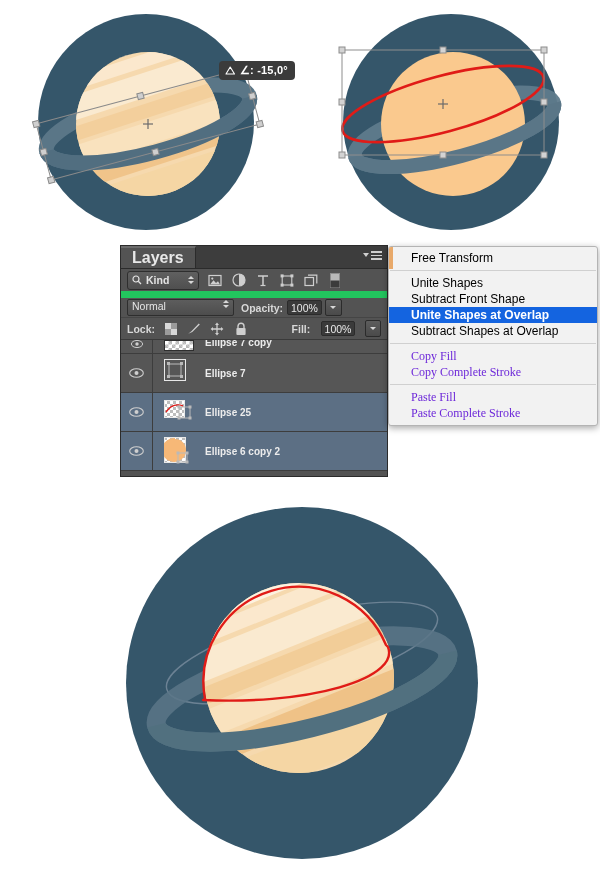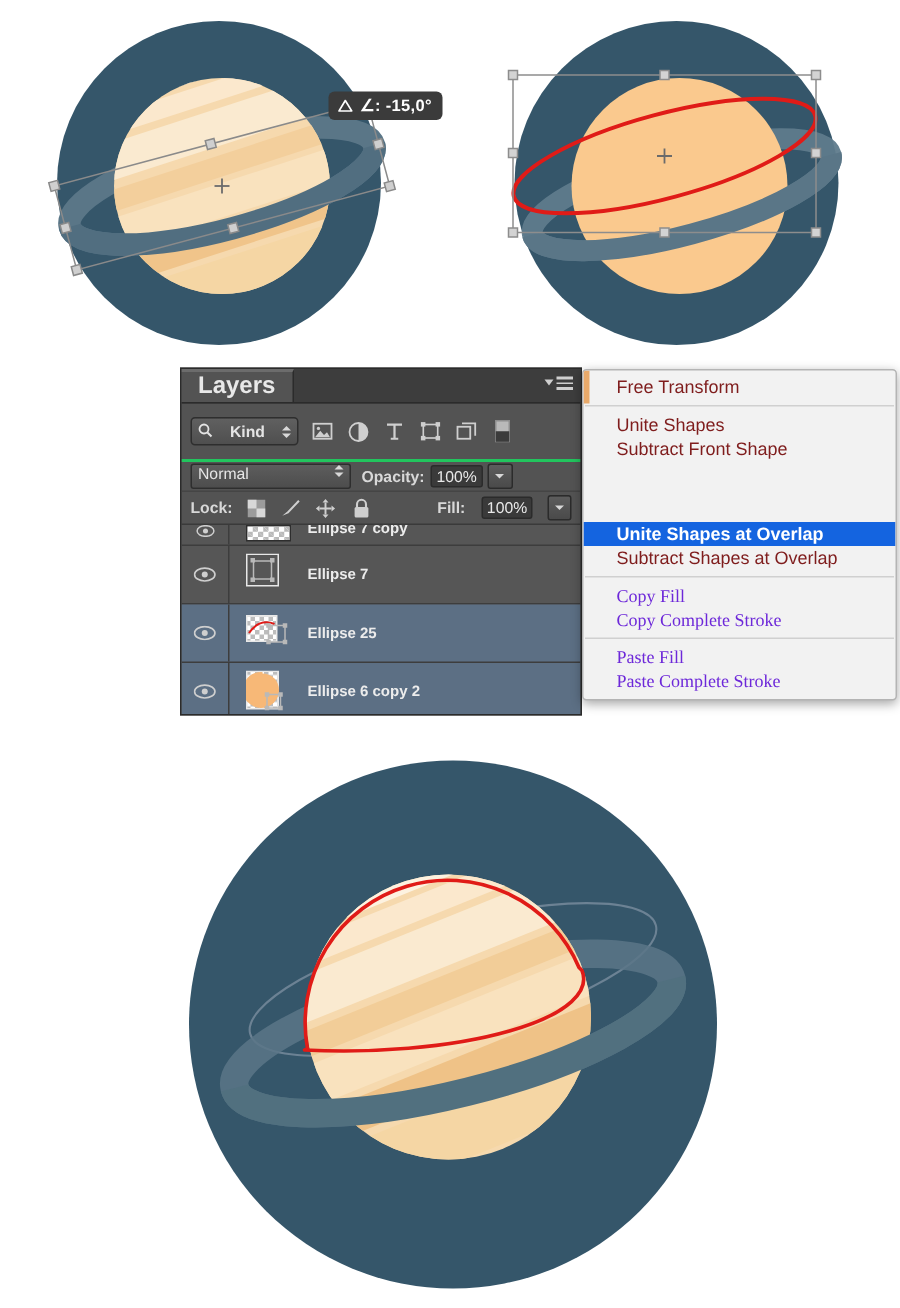--- a/index.html
+++ b/index.html
@@ -57,21 +57,21 @@
     display:flex;align-items:center;gap:2px;
   }
   .lp-menu-btn .caret{
     width:0;height:0;border-left:3.5px solid transparent;border-right:3.5px solid transparent;
     border-top:4px solid #cfcfcf;
   }
   .lp-menu-btn .bars{display:flex;flex-direction:column;gap:2px;}
   .lp-menu-btn .bars i{display:block;width:11px;height:1.5px;background:#cfcfcf;}
 
   .lp-row{display:flex;align-items:center;padding:0 6px;box-sizing:border-box;}
-  .lp-filter{height:39px;border-bottom:2px solid #22c55e;gap:7px;text-align:center;}
+  .lp-filter{height:29px;border-bottom:7px solid #22c55e;gap:7px;}
   .kind-select{
     width:72px;height:19px;border:1px solid #2e2e2e;border-radius:3px;
     background:linear-gradient(#606060,#4f4f4f);
     display:flex;align-items:center;gap:4px;padding:0 4px;box-sizing:border-box;
   }
   .kind-select .lbl{font-size:10.5px;font-weight:bold;color:#e4e4e4;flex:1;}
   .stepper{display:flex;flex-direction:column;gap:2px;align-items:center;}
   .stepper .up{width:0;height:0;border-left:3px solid transparent;border-right:3px solid transparent;border-bottom:3.5px solid #d8d8d8;}
   .stepper .dn{width:0;height:0;border-left:3px solid transparent;border-right:3px solid transparent;border-top:3.5px solid #d8d8d8;}
   .ficon{width:17px;height:17px;display:flex;align-items:center;justify-content:center;}
@@ -128,24 +128,24 @@
     border-radius:3px;
     box-shadow:0 2px 7px rgba(0,0,0,.35);
     font-family:"Liberation Sans",sans-serif;
     padding:3px 0 4px 0;
     box-sizing:border-box;
     overflow:hidden;
   }
   .ctx-item{
     height:16px;display:flex;align-items:center;
     padding:0 0 0 22px;
-    font-size:12px;color:#7f1d1d;
+    font-size:12px;color:#000000;
     white-space:nowrap;
   }
-  .ctx-item.sel{background:#1464e0;color:#ffffff;font-weight:bold;margin-top:41px;}
+  .ctx-item.sel{background:#1464e0;color:#ffffff;font-weight:bold;}
   .ctx-item.dis{color:#6d28d9;font-family:Liberation Serif, serif;}
   .ctx-sep{height:1px;background:#d0d0d0;margin:4px 1px;}
   .ctx-orange{
     position:absolute;left:0;top:0;width:4px;height:22px;background:#e8a96a;
   }
 </style>
 </head>
 <body>
 
 <div class="stage">

